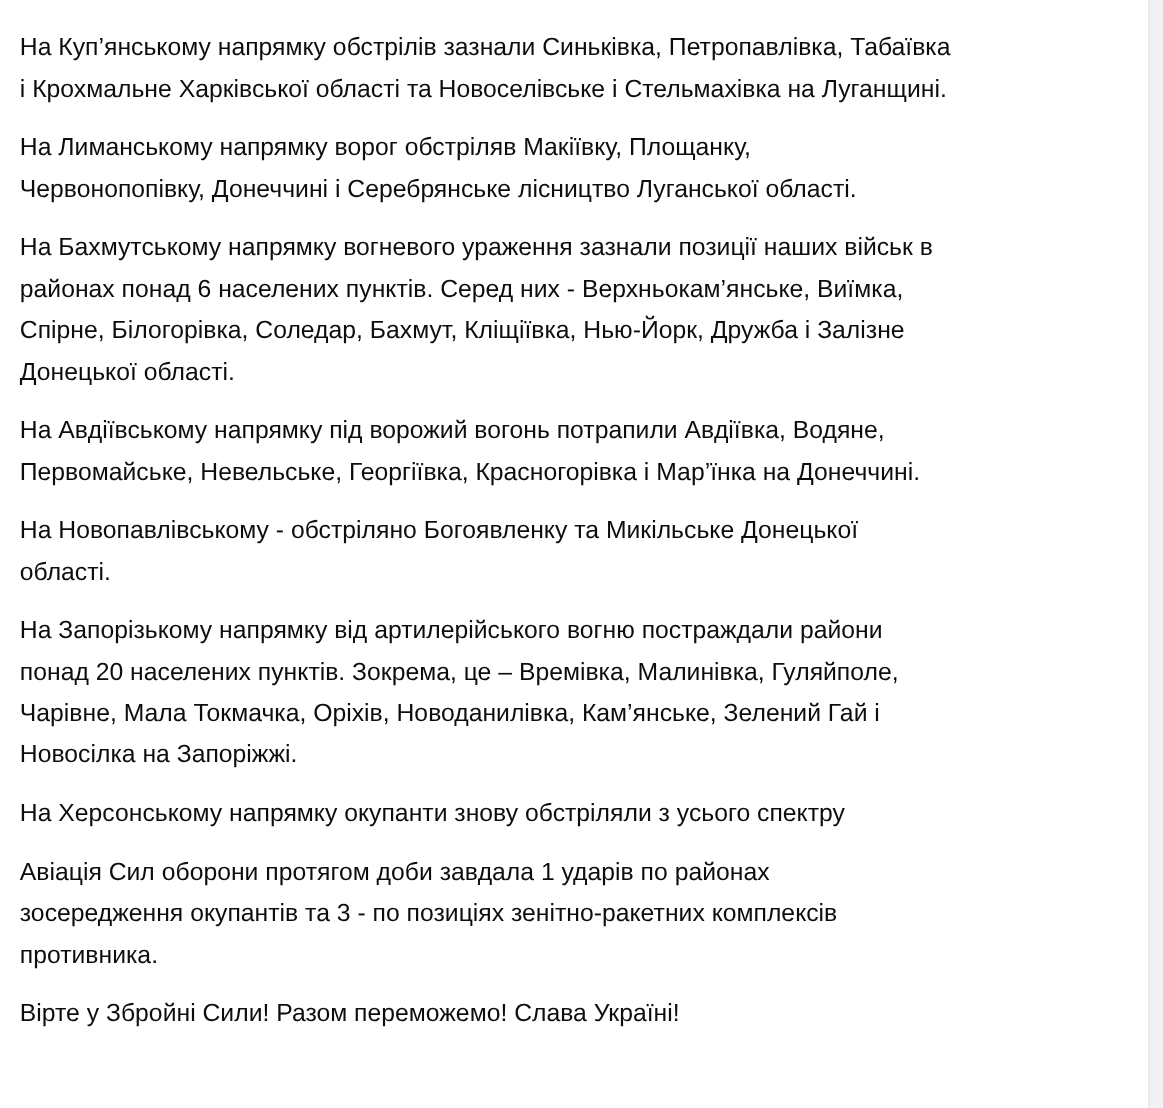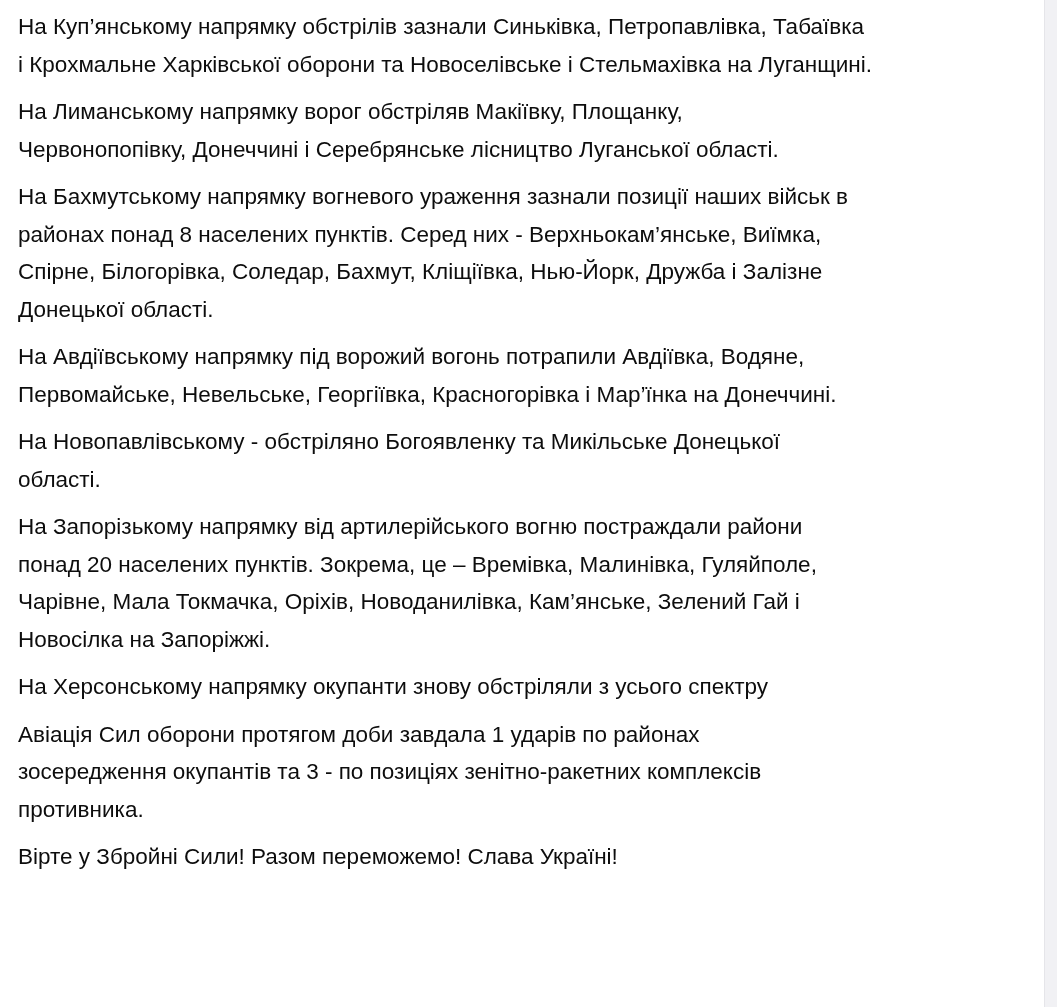--- a/index.html
+++ b/index.html
@@ -21,50 +21,50 @@
     width: 1044px;
     box-sizing: border-box;
     padding: 8px 16px 0 18px;
     color: var(--text-color, #0d0d0d);
     font-size: 22.5px;
     line-height: 37.5px;
     font-weight: 400;
     letter-spacing: 0;
   }
   .paragraph {
-    margin: 0 0 10px 0;
+    margin: 16px 0 10px 0;
   }
   .line {
     white-space: nowrap;
   }
   .scroll-strip {
     position: absolute;
     top: 0;
     right: 0;
     width: 12px;
     height: 100%;
     background: var(--strip-color, #f1f1f4);
     border-left: 1px solid var(--strip-border, #e5e5e9);
   }
 </style>
 </head>
 <body style="background: rgb(255, 255, 255);">
 
 <main class="report" id="report-root">
     <div class="paragraph">
       <div class="line">На Куп’янському напрямку обстрілів зазнали Синьківка, Петропавлівка, Табаївка</div>
-      <div class="line">і Крохмальне Харківської оборони та Новоселівське і Стельмахівка на Луганщині.</div>
+      <div class="line">і Крохмальне Харківської області та Новоселівське і Стельмахівка на Луганщині.</div>
     </div>
     <div class="paragraph">
       <div class="line">На Лиманському напрямку ворог обстріляв Макіївку, Площанку,</div>
       <div class="line">Червонопопівку, Донеччині і Серебрянське лісництво Луганської області.</div>
     </div>
     <div class="paragraph">
       <div class="line">На Бахмутському напрямку вогневого ураження зазнали позиції наших військ в</div>
-      <div class="line">районах понад 8 населених пунктів. Серед них - Верхньокам’янське, Виїмка,</div>
+      <div class="line">районах понад 6 населених пунктів. Серед них - Верхньокам’янське, Виїмка,</div>
       <div class="line">Спірне, Білогорівка, Соледар, Бахмут, Кліщіївка, Нью-Йорк, Дружба і Залізне</div>
       <div class="line">Донецької області.</div>
     </div>
     <div class="paragraph">
       <div class="line">На Авдіївському напрямку під ворожий вогонь потрапили Авдіївка, Водяне,</div>
       <div class="line">Первомайське, Невельське, Георгіївка, Красногорівка і Мар’їнка на Донеччині.</div>
     </div>
     <div class="paragraph">
       <div class="line">На Новопавлівському - обстріляно Богоявленку та Микільське Донецької</div>
       <div class="line">області.</div>

